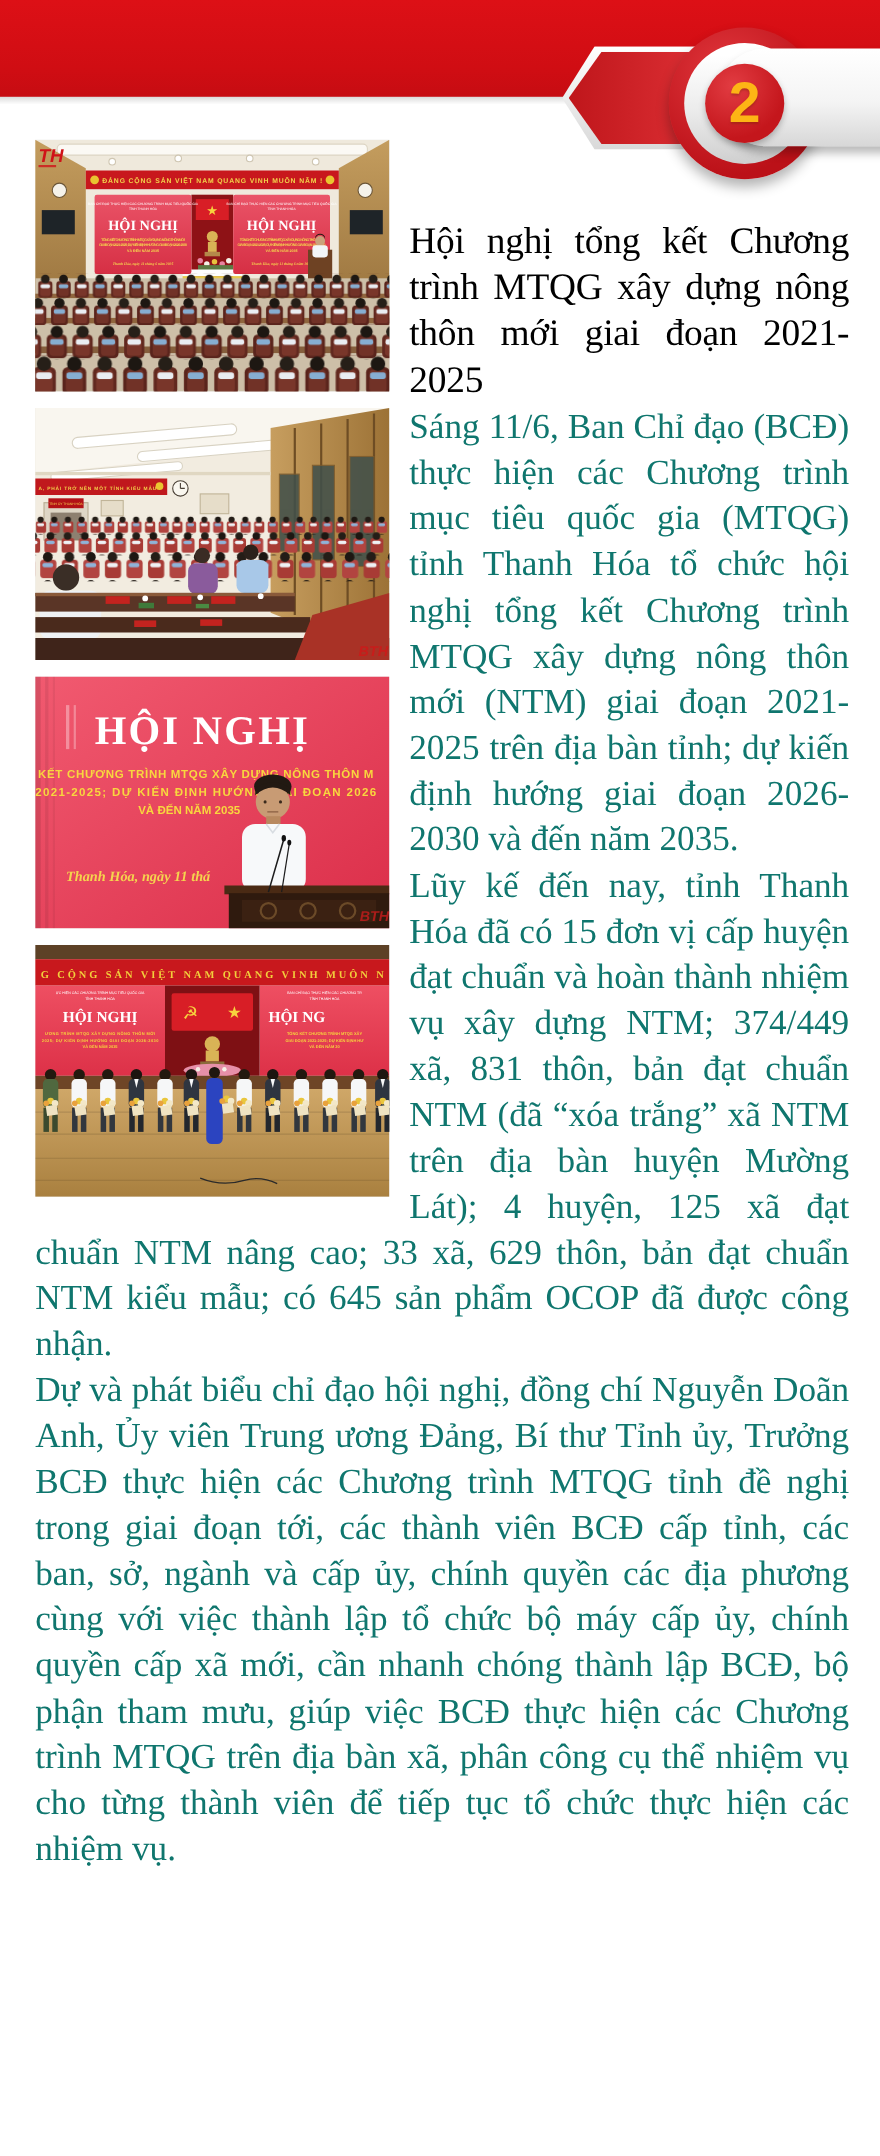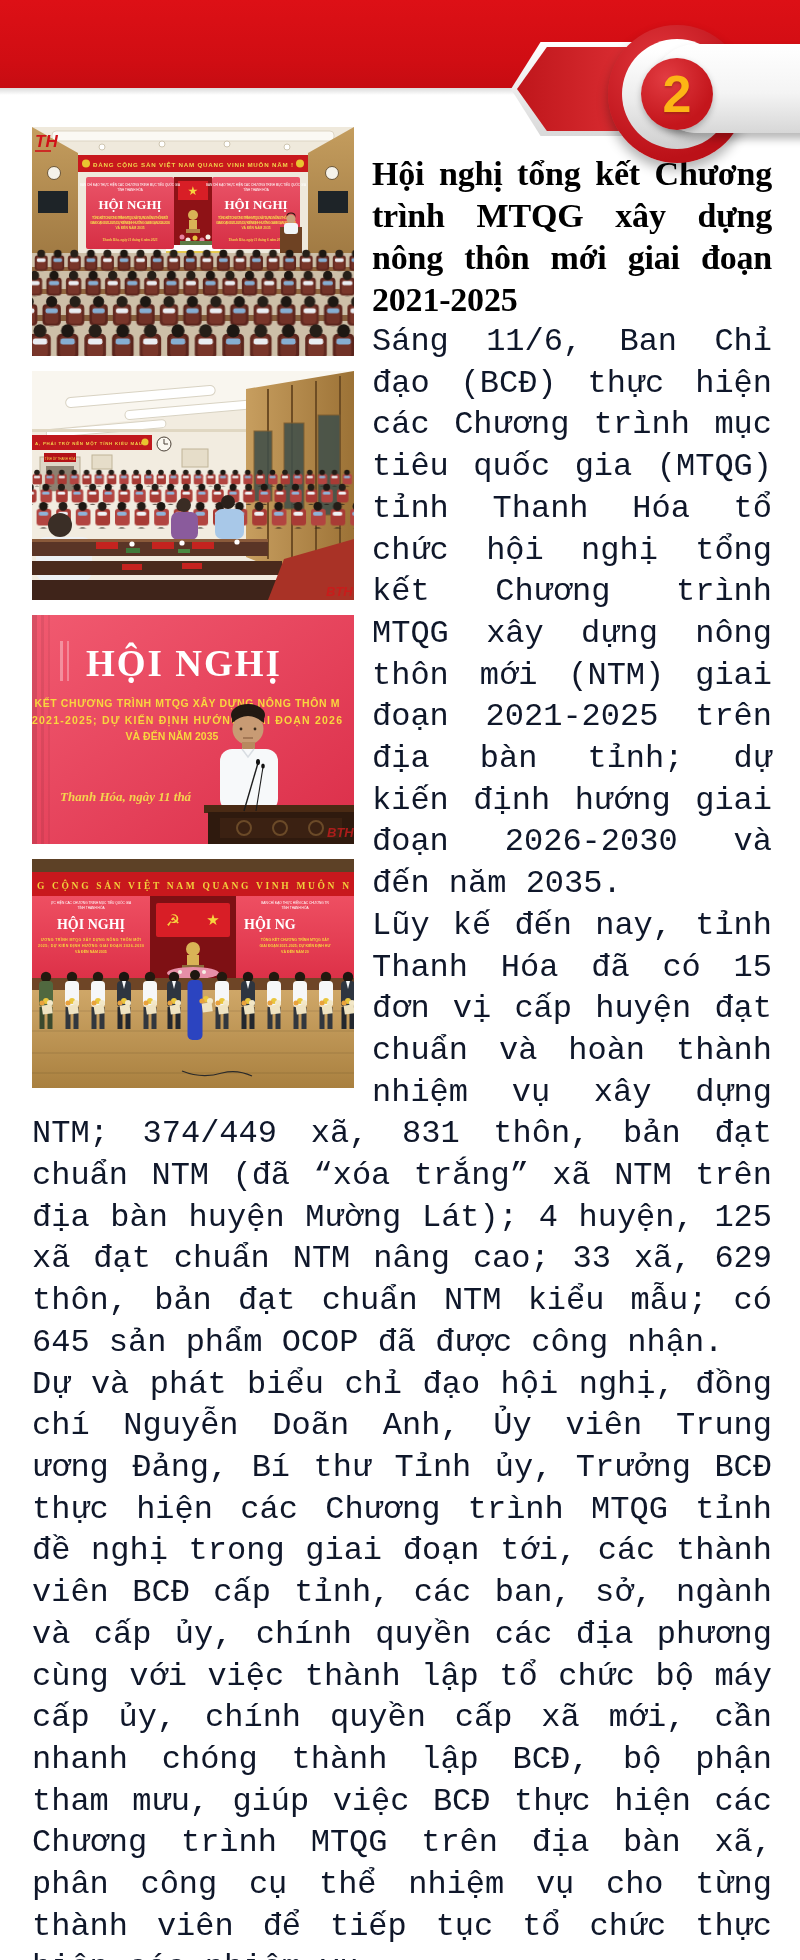--- a/index.html
+++ b/index.html
@@ -34,23 +34,23 @@
     box-shadow:0 3px 6px rgba(0,0,0,.25);
     display:flex;align-items:center;justify-content:center;}
   .badge-number{font-family:"Liberation Sans","DejaVu Sans",sans-serif;font-weight:bold;
     font-size:52px;line-height:1;color:#fdb515;text-shadow:0 2px 2px rgba(110,40,0,.35);}
   
   article{position:absolute;top:88px;left:0;width:800px;box-sizing:border-box;
     padding:39px 28px 0 32px;}
   .photo-col{float:left;width:322px;margin:0 18px 10px 0;}
   figure{margin:0 0 15px 0;width:322px;height:229px;position:relative;background:#eee;}
   figure svg{display:block;width:322px;height:229px;}
-  h1{margin:26px 0 0 0;font-size:34px;line-height:42px;font-weight:bold;color:#000;
+  h1{margin:72px 0 0 0;font-size:34px;line-height:42px;font-weight:normal;color:#000;
     text-align:justify;letter-spacing:-0.2px;}
-  .body-text p{margin:0;font-size:32px;line-height:41.7px;color:#0f172a;text-align:justify;font-family:Liberation Mono, monospace;}
+  .body-text p{margin:0;font-size:32px;line-height:41.7px;color:#0f766e;text-align:justify;}
   .svg-sans{font-family:"Liberation Sans","DejaVu Sans",sans-serif;}
 </style>
 </head>
 <body>
 
 <header class="top-band"></header>
 <div class="band-shadow"></div>
 <div class="badge-ribbon-outline"></div>
 <div class="badge-ribbon"></div>
 <div class="badge-ring">

